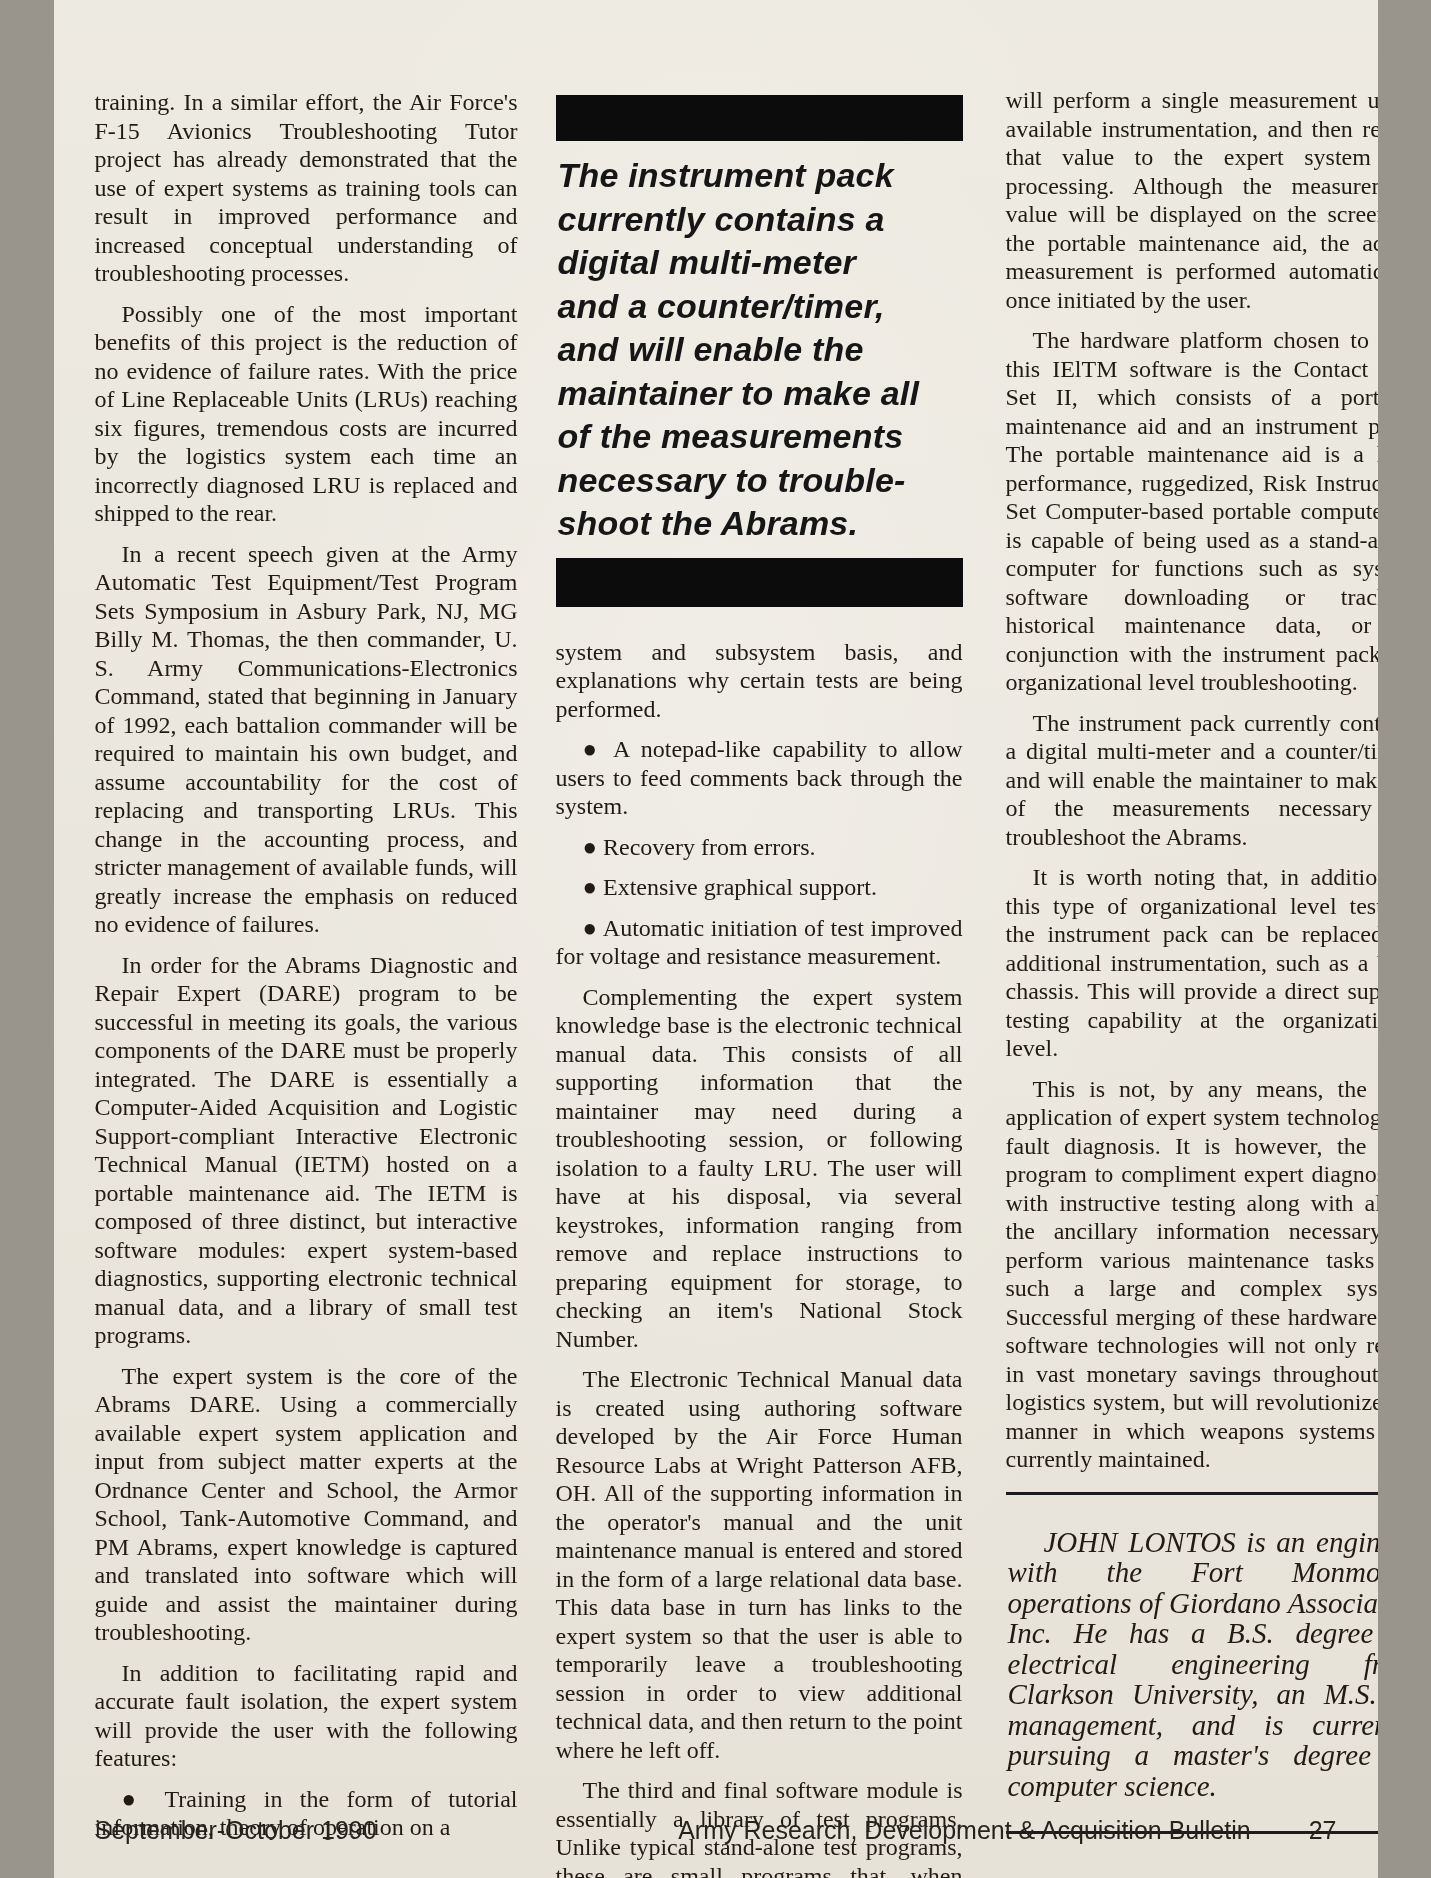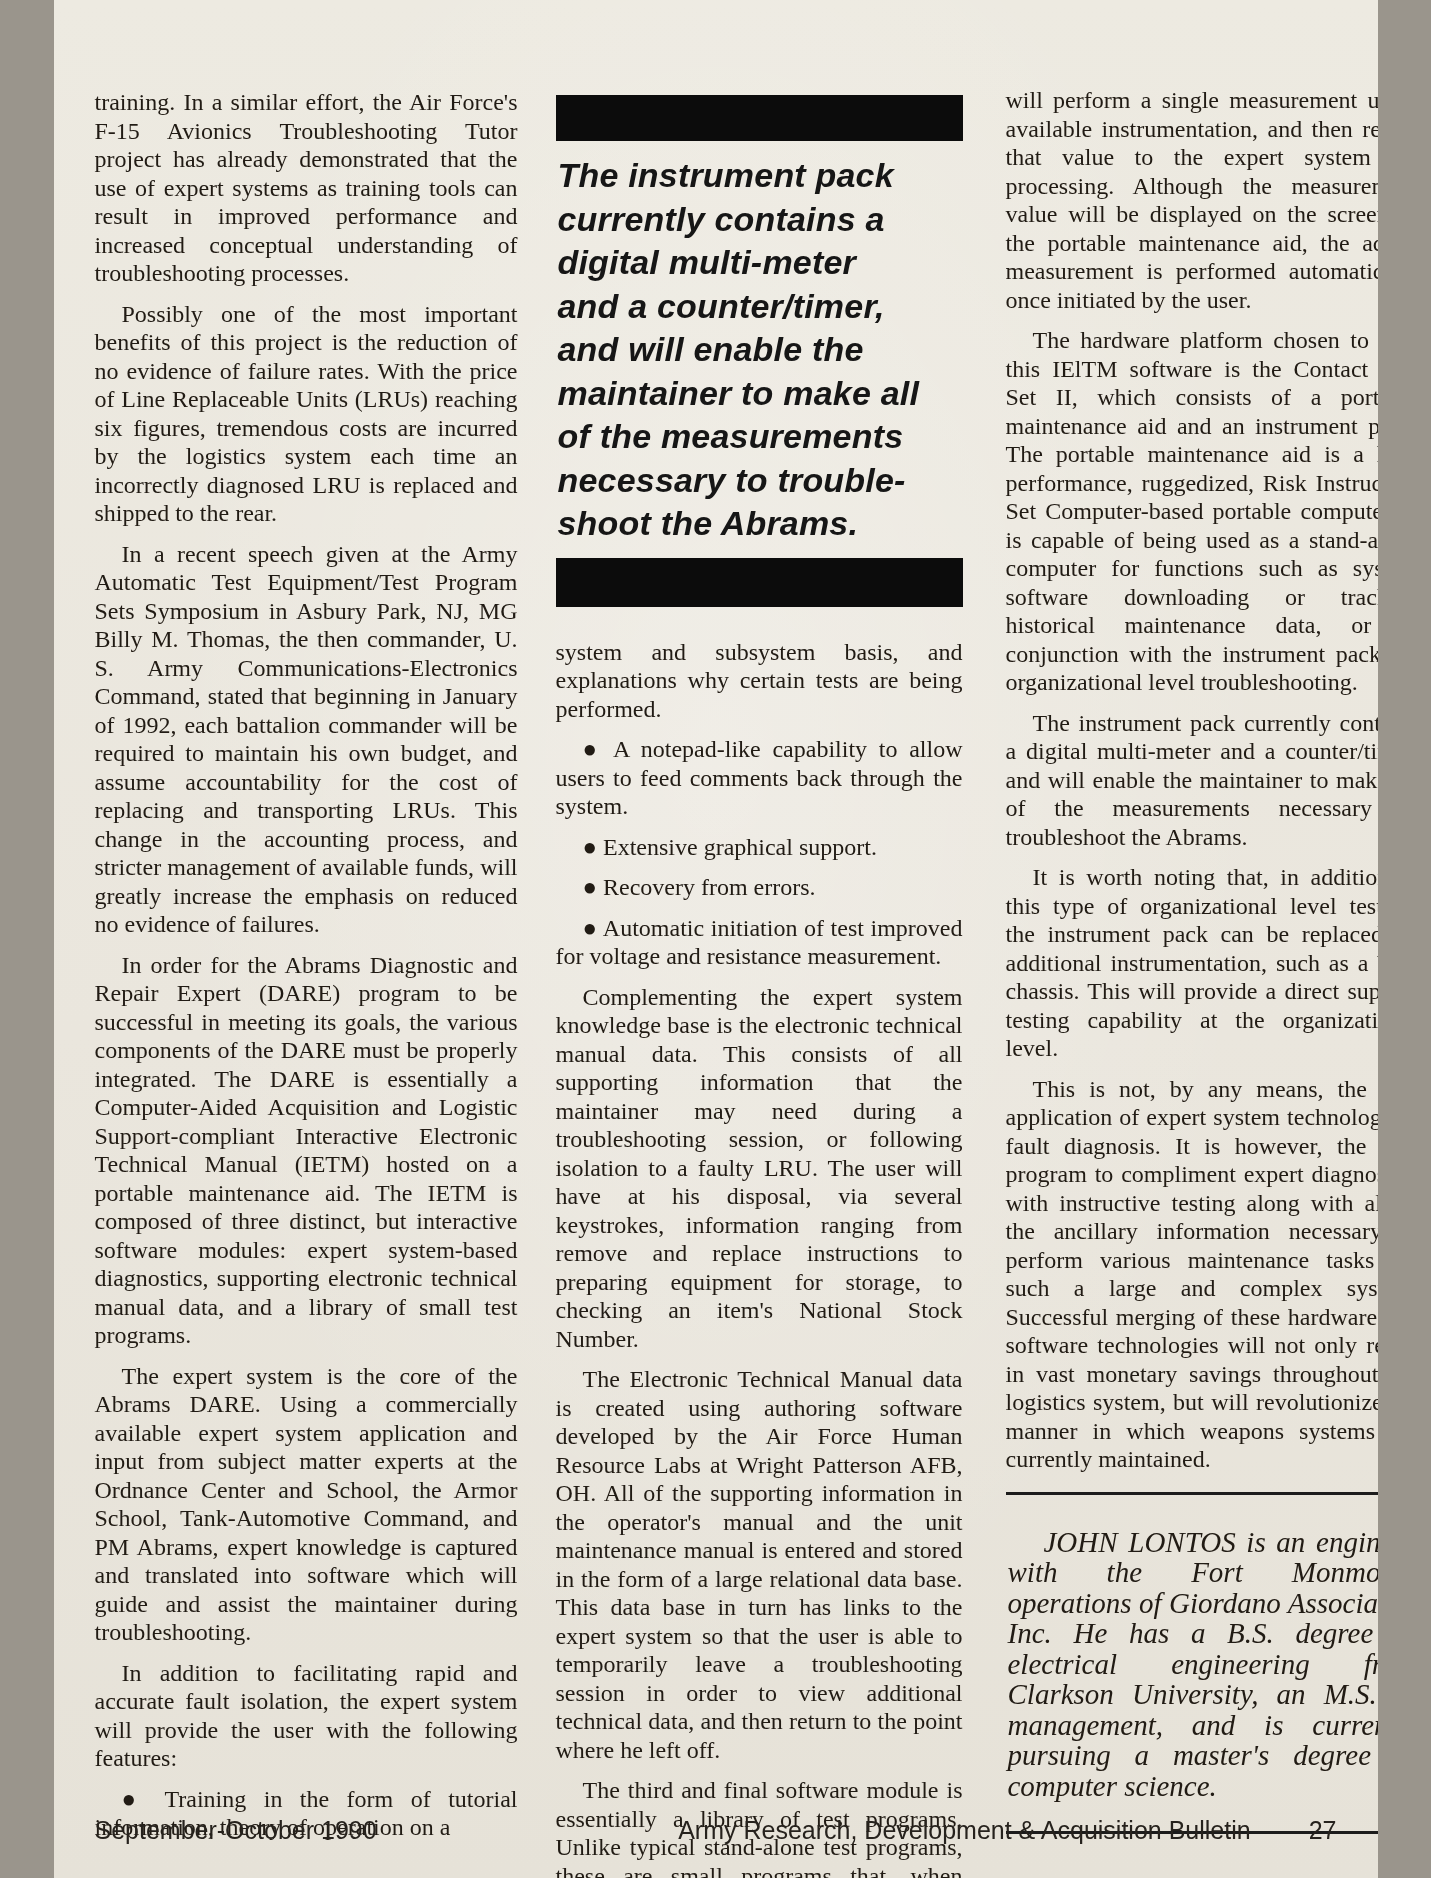--- a/index.html
+++ b/index.html
@@ -93,22 +93,22 @@
 and a counter/timer,
 and will enable the
 maintainer to make all
 of the measurements
 necessary to trouble-
 shoot the Abrams.</div>
     <div class="bar bar-bottom"></div>
     <div class="mid-body">
         <p class="para">system and subsystem basis, and explanations why certain tests are being performed.</p>
         <p class="para indent">● A notepad-like capability to allow users to feed comments back through the system.</p>
+        <p class="para indent">● Recovery from errors.</p>
         <p class="para indent">● Extensive graphical support.</p>
-        <p class="para indent">● Recovery from errors.</p>
         <p class="para indent">● Automatic initiation of test improved for voltage and resistance measurement.</p>
         <p class="para indent">Complementing the expert system knowledge base is the electronic technical manual data. This consists of all supporting information that the maintainer may need during a troubleshooting session, or following isolation to a faulty LRU. The user will have at his disposal, via several keystrokes, information ranging from remove and replace instructions to preparing equipment for storage, to checking an item's National Stock Number.</p>
         <p class="para indent">The Electronic Technical Manual data is created using authoring software developed by the Air Force Human Resource Labs at Wright Patterson AFB, OH. All of the supporting information in the operator's manual and the unit maintenance manual is entered and stored in the form of a large relational data base. This data base in turn has links to the expert system so that the user is able to temporarily leave a troubleshooting session in order to view additional technical data, and then return to the point where he left off.</p>
         <p class="para indent">The third and final software module is essentially a library of test programs. Unlike typical stand-alone test programs, these are small programs that, when invoked by the expert system,</p>
       </div>
   </div>
 
   <div class="col col-right">
     <div>
         <p class="para">will perform a single measurement using available instrumentation, and then return that value to the expert system for processing. Although the measurement value will be displayed on the screen of the portable maintenance aid, the actual measurement is performed automatically once initiated by the user.</p>

